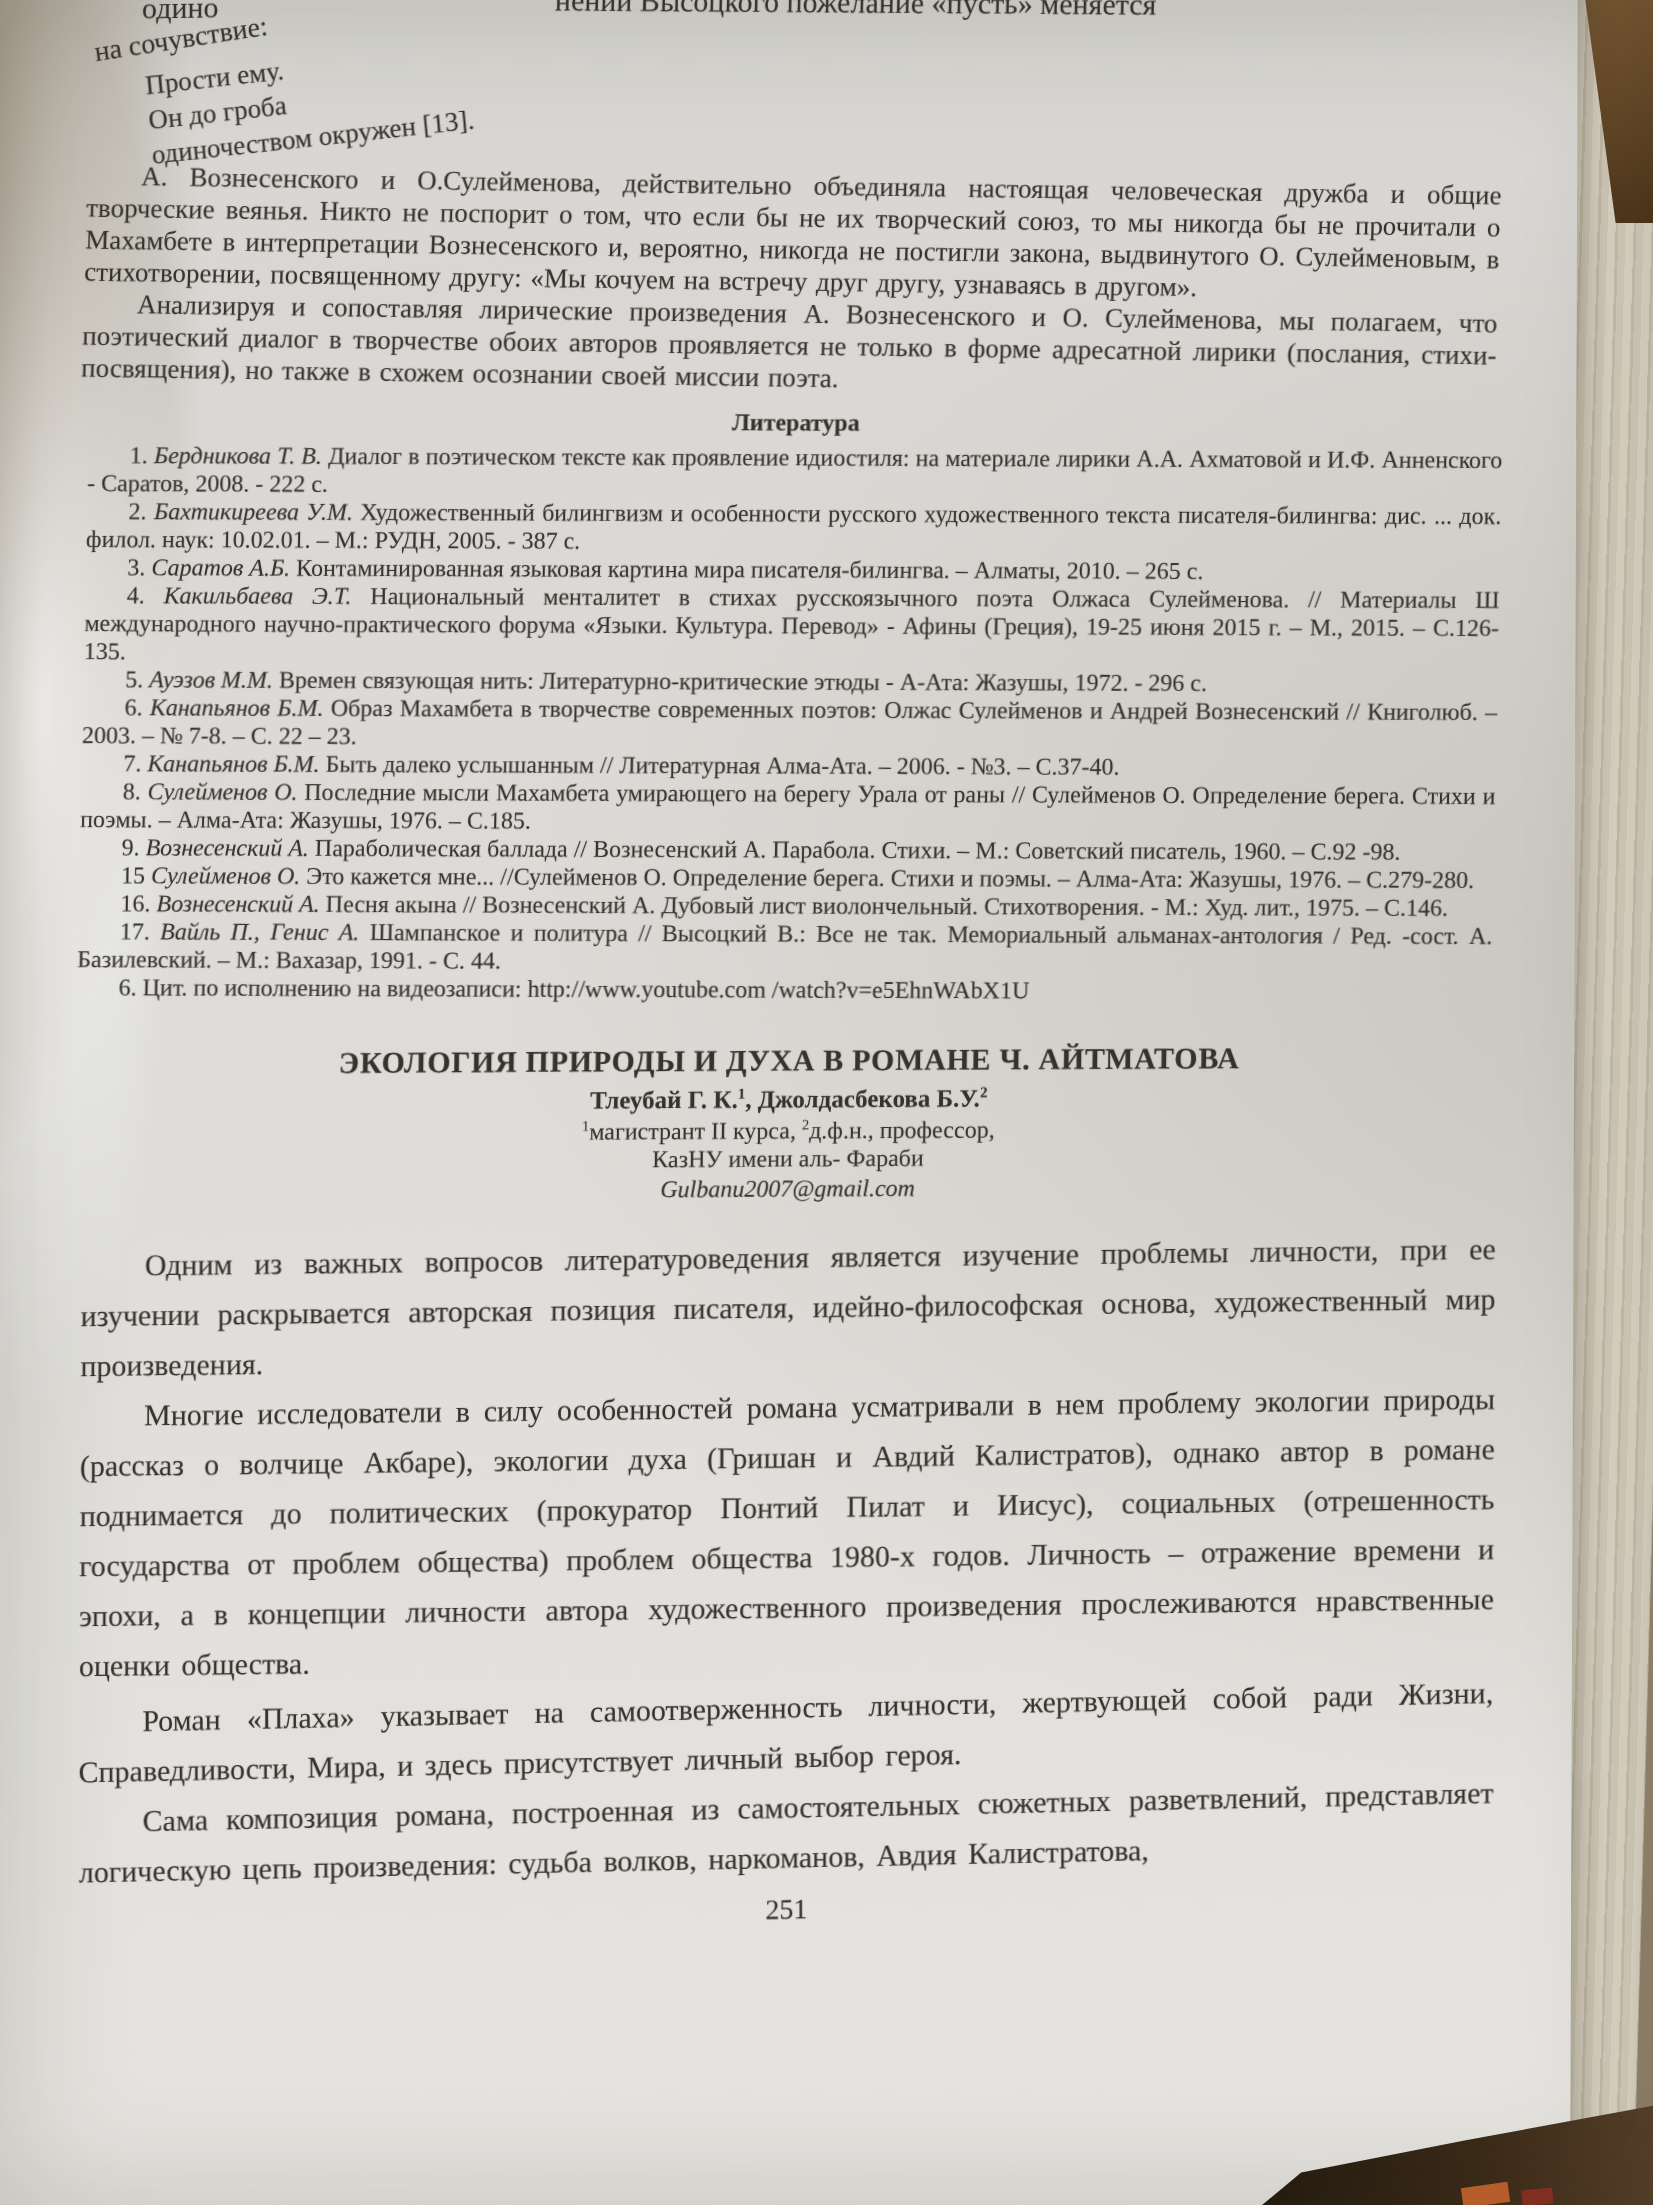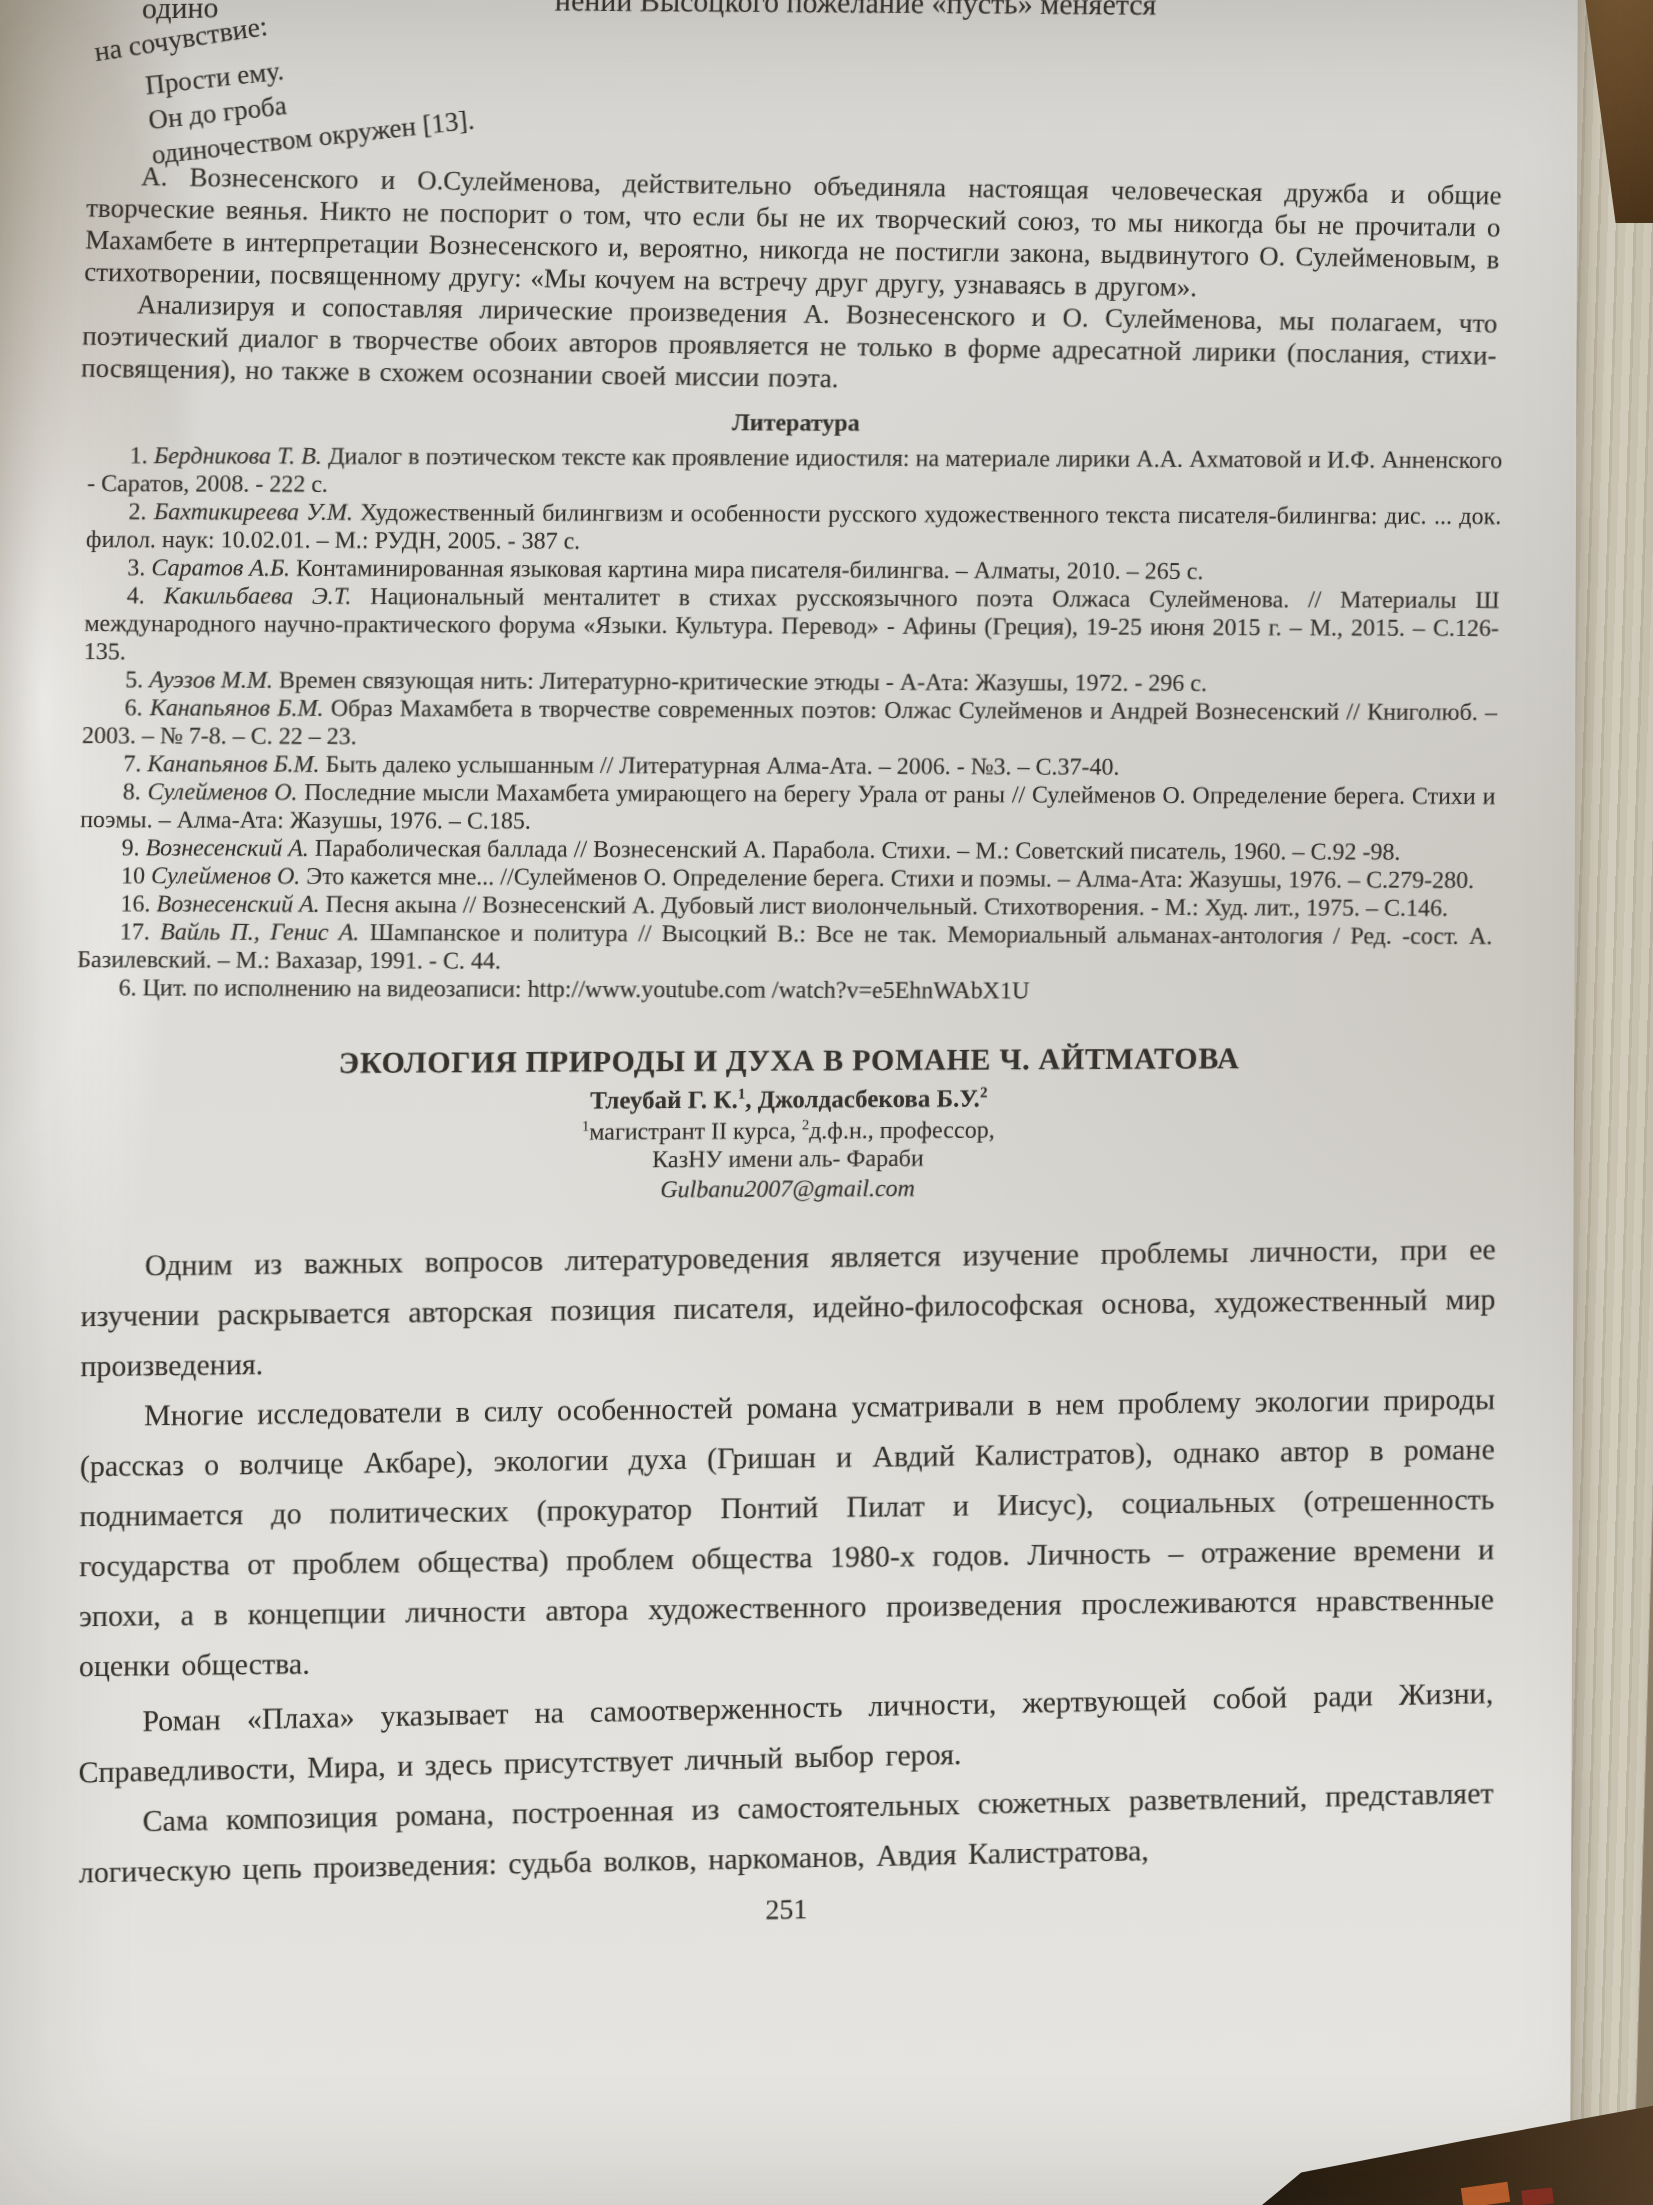--- a/index.html
+++ b/index.html
@@ -117,21 +117,21 @@
         <div class="refs">
           <p class="ref"><span class="rnum">1.</span> <i class="rauth">Бердникова Т. В.</i> <span class="rtext">Диалог в поэтическом тексте как проявление идиостиля: на материале лирики А.А. Ахматовой и И.Ф. Анненского - Саратов, 2008. - 222 с.</span></p>
           <p class="ref"><span class="rnum">2.</span> <i class="rauth">Бахтикиреева У.М.</i> <span class="rtext">Художественный билингвизм и особенности русского художественного текста писателя-билингва: дис. ... док. филол. наук: 10.02.01. – М.: РУДН, 2005. - 387 с.</span></p>
           <p class="ref"><span class="rnum">3.</span> <i class="rauth">Саратов А.Б.</i> <span class="rtext">Контаминированная языковая картина мира писателя-билингва. – Алматы, 2010. – 265 с.</span></p>
           <p class="ref"><span class="rnum">4.</span> <i class="rauth">Какильбаева Э.Т.</i> <span class="rtext">Национальный менталитет в стихах русскоязычного поэта Олжаса Сулейменова. // Материалы Ш международного научно-практического форума «Языки. Культура. Перевод»  - Афины (Греция), 19-25 июня 2015 г. – М., 2015. – С.126-135.</span></p>
           <p class="ref"><span class="rnum">5.</span> <i class="rauth">Ауэзов М.М.</i> <span class="rtext">Времен связующая нить: Литературно-критические этюды - А-Ата: Жазушы, 1972. - 296 с.</span></p>
           <p class="ref"><span class="rnum">6.</span> <i class="rauth">Канапьянов Б.М.</i> <span class="rtext">Образ Махамбета в творчестве современных поэтов: Олжас Сулейменов и Андрей Вознесенский // Книголюб. – 2003. – № 7-8. – С. 22 – 23.</span></p>
           <p class="ref"><span class="rnum">7.</span> <i class="rauth">Канапьянов Б.М.</i> <span class="rtext">Быть далеко услышанным // Литературная Алма-Ата. – 2006. - №3. – С.37-40.</span></p>
           <p class="ref"><span class="rnum">8.</span> <i class="rauth">Сулейменов О.</i> <span class="rtext">Последние мысли Махамбета умирающего на берегу Урала от раны // Сулейменов О. Определение берега. Стихи и поэмы. – Алма-Ата: Жазушы, 1976. – С.185.</span></p>
           <p class="ref"><span class="rnum">9.</span> <i class="rauth">Вознесенский А.</i> <span class="rtext">Параболическая баллада // Вознесенский А. Парабола. Стихи. – М.: Советский писатель, 1960. – С.92 -98.</span></p>
-          <p class="ref"><span class="rnum">10</span> <i class="rauth">Сулейменов О.</i> <span class="rtext">Это кажется мне... //Сулейменов О. Определение берега. Стихи и поэмы. – Алма-Ата: Жазушы, 1976. – С.279-280.</span></p>
+          <p class="ref"><span class="rnum">15</span> <i class="rauth">Сулейменов О.</i> <span class="rtext">Это кажется мне... //Сулейменов О. Определение берега. Стихи и поэмы. – Алма-Ата: Жазушы, 1976. – С.279-280.</span></p>
           <p class="ref"><span class="rnum">16.</span> <i class="rauth">Вознесенский А.</i> <span class="rtext">Песня акына // Вознесенский А. Дубовый лист виолончельный. Стихотворения. - М.: Худ. лит., 1975. – С.146.</span></p>
           <p class="ref"><span class="rnum">17.</span> <i class="rauth">Вайль П., Генис А.</i> <span class="rtext">Шампанское и политура // Высоцкий В.: Все не так. Мемориальный альманах-антология / Ред. -сост. А. Базилевский. – М.: Вахазар, 1991. - С. 44.</span></p>
           <p class="ref"><span class="rnum">6.</span> <i class="rauth"></i> <span class="rtext">Цит. по исполнению на видеозаписи: http://www.youtube.com /watch?v=e5EhnWAbX1U</span></p>
         </div>
       </div>
 
       <div class="tilt-c">
         <h1 class="title2">ЭКОЛОГИЯ ПРИРОДЫ И ДУХА В РОМАНЕ Ч. АЙТМАТОВА</h1>
         <div class="authors2">
           <span>Тлеубай Г. К.</span><sup>1</sup><span>, </span><span>Джолдасбекова Б.У.</span><sup>2</sup>

